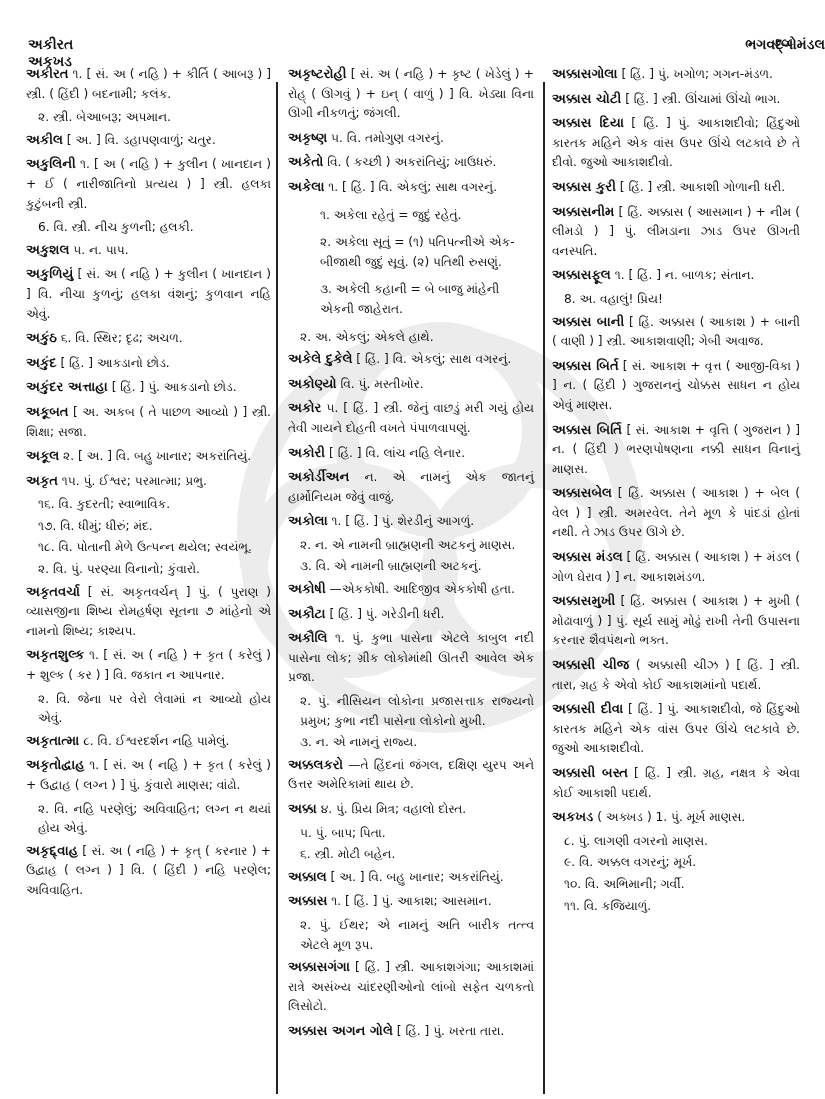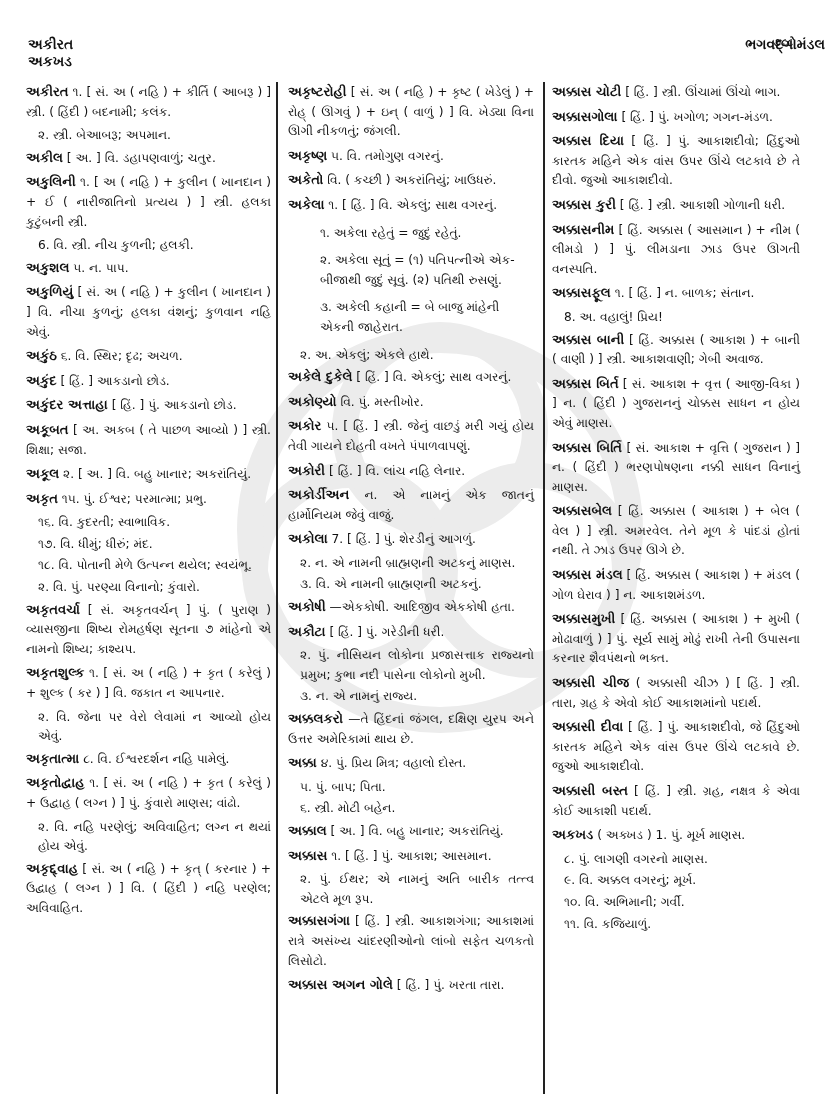--- a/index.html
+++ b/index.html
@@ -3,21 +3,21 @@
 <meta charset="utf-8">
 <style>
   html, body { margin:0; padding:0; background:#ffffff; }
   body { width:825px; height:1099px; position:relative; overflow:hidden;
          font-family:"DejaVu Sans", sans-serif; color:#111; }
   .watermark { position:absolute; left:230px; top:300px; width:420px; height:440px; pointer-events:none; }
   .hdr { position:absolute; top:36px; font-weight:bold; font-size:14px; }
   .hdr-left { left:28px; line-height:17px; }
   .hdr-center { left:0; width:825px; text-align:right; }
   .hdr-right { right:32px; font-size:11px; }
-  .col { position:absolute; top:82px; font-size:12.2px; line-height:19.6px; }
+  .col { position:absolute; top:64px; font-size:12.2px; line-height:19.6px; }
   .col1 { left:26px; width:245px; }
   .col2 { left:288px; width:246px; }
   .col3 { left:552px; width:248px; }
   .rule { position:absolute; top:82px; width:1.6px; height:1012px; background:#222; }
   .rule1 { left:276px; }
   .rule2 { left:543px; }
   .entry { margin:0 0 4px 0; text-align:justify; }
   .hw { font-weight:bold; font-size:13.2px; }
   .sense { padding-left:12px; margin:0 0 2px 0; text-align:justify; }
   .sub { padding-left:24px; margin:8px; }
@@ -77,40 +77,41 @@
     <div class="entry"><span class="hw">અકેલા</span> <span>૧. [ હિં. ] વિ. એકલું; સાથ વગરનું.</span></div>
     <div class="sub">૧. અકેલા રહેતું = જુદું રહેતું.</div>
     <div class="sub">૨. અકેલા સૂતું = (૧) પતિપત્નીએ એક-બીજાથી જુદું સૂવું. (૨) પતિથી રુસણું.</div>
     <div class="sub">૩. અકેલી કહાની = બે બાજુ માંહેની એકની જાહેરાત.</div>
     <div class="sense">૨. અ. એકલું; એકલે હાથે.</div>
     <div class="entry"><span class="hw">અકેલે દુકેલે</span> <span>[ હિં. ] વિ. એકલું; સાથ વગરનું.</span></div>
     <div class="entry"><span class="hw">અકોણ્યો</span> <span>વિ. પું. મસ્તીખોર.</span></div>
     <div class="entry"><span class="hw">અકોર</span> <span>૫. [ હિં. ] સ્ત્રી. જેનું વાછડું મરી ગયું હોય તેવી ગાયને દોહતી વખતે પંપાળવાપણું.</span></div>
     <div class="entry"><span class="hw">અકોરી</span> <span>[ હિં. ] વિ. લાંચ નહિ લેનાર.</span></div>
     <div class="entry"><span class="hw">અકોર્ડીઅન</span> <span>ન. એ નામનું એક જાતનું હાર્મોનિયમ જેવું વાજું.</span></div>
-    <div class="entry"><span class="hw">અકોલા</span> <span>7. [ હિં. ] પું. શેરડીનું આગળું.</span></div>
+    <div class="entry"><span class="hw">અકોલા</span> <span>૧. [ હિં. ] પું. શેરડીનું આગળું.</span></div>
     <div class="sense">૨. ન. એ નામની બ્રાહ્મણની અટકનું માણસ.</div>
     <div class="sense">૩. વિ. એ નામની બ્રાહ્મણની અટકનું.</div>
     <div class="entry"><span class="hw">અકોષી</span> <span>—એકકોષી. આદિજીવ એકકોષી હતા.</span></div>
     <div class="entry"><span class="hw">અકૌટા</span> <span>[ હિં. ] પું. ગરેડીની ધરી.</span></div>
+    <div class="entry"><span class="hw">અકૌલિ</span> <span>૧. પું. કુભા પાસેના એટલે કાબુલ નદી પાસેના લોક; ગ્રીક લોકોમાંથી ઊતરી આવેલ એક પ્રજા.</span></div>
     <div class="sense">૨. પું. નીસિયન લોકોના પ્રજાસત્તાક રાજ્યનો પ્રમુખ; કુભા નદી પાસેના લોકોનો મુખી.</div>
     <div class="sense">૩. ન. એ નામનું રાજ્ય.</div>
     <div class="entry"><span class="hw">અક્કલકરો</span> <span>—તે હિંદનાં જંગલ, દક્ષિણ યુરપ અને ઉત્તર અમેરિકામાં થાય છે.</span></div>
     <div class="entry"><span class="hw">અક્કા</span> <span>૪. પું. પ્રિય મિત્ર; વહાલો દોસ્ત.</span></div>
     <div class="sense">૫. પું. બાપ; પિતા.</div>
     <div class="sense">૬. સ્ત્રી. મોટી બહેન.</div>
     <div class="entry"><span class="hw">અક્કાલ</span> <span>[ અ. ] વિ. બહુ ખાનાર; અકરાંતિયું.</span></div>
     <div class="entry"><span class="hw">અક્કાસ</span> <span>૧. [ હિં. ] પું. આકાશ; આસમાન.</span></div>
     <div class="sense">૨. પું. ઈથર; એ નામનું અતિ બારીક તત્ત્વ એટલે મૂળ રૂપ.</div>
     <div class="entry"><span class="hw">અક્કાસગંગા</span> <span>[ હિં. ] સ્ત્રી. આકાશગંગા; આકાશમાં રાત્રે અસંખ્ય ચાંદરણીઓનો લાંબો સફેત ચળકતો લિસોટો.</span></div>
     <div class="entry"><span class="hw">અક્કાસ અગન ગોલે</span> <span>[ હિં. ] પું. ખરતા તારા.</span></div>
   </div>
 <div class="col col3">
+    <div class="entry"><span class="hw">અક્કાસગોલા</span> <span>[ હિં. ] પું. ખગોળ; ગગન-મંડળ.</span></div>
     <div class="entry"><span class="hw">અક્કાસ ચોટી</span> <span>[ હિં. ] સ્ત્રી. ઊંચામાં ઊંચો ભાગ.</span></div>
-    <div class="entry"><span class="hw">અક્કાસગોલા</span> <span>[ હિં. ] પું. ખગોળ; ગગન-મંડળ.</span></div>
     <div class="entry"><span class="hw">અક્કાસ દિયા</span> <span>[ હિં. ] પું. આકાશદીવો; હિંદુઓ કારતક મહિને એક વાંસ ઉપર ઊંચે લટકાવે છે તે દીવો. જુઓ આકાશદીવો.</span></div>
     <div class="entry"><span class="hw">અક્કાસ કુરી</span> <span>[ હિં. ] સ્ત્રી. આકાશી ગોળાની ધરી.</span></div>
     <div class="entry"><span class="hw">અક્કાસનીમ</span> <span>[ હિં. અક્કાસ ( આસમાન ) + નીમ ( લીમડો ) ] પું. લીમડાના ઝાડ ઉપર ઊગતી વનસ્પતિ.</span></div>
     <div class="entry"><span class="hw">અક્કાસફૂલ</span> <span>૧. [ હિં. ] ન. બાળક; સંતાન.</span></div>
     <div class="sense">8. અ. વહાલું! પ્રિય!</div>
     <div class="entry"><span class="hw">અક્કાસ બાની</span> <span>[ હિં. અક્કાસ ( આકાશ ) + બાની ( વાણી ) ] સ્ત્રી. આકાશવાણી; ગેબી અવાજ.</span></div>
     <div class="entry"><span class="hw">અક્કાસ બિર્ત</span> <span>[ સં. આકાશ + વૃત્ત ( આજી-વિકા ) ] ન. ( હિંદી ) ગુજરાનનું ચોક્કસ સાધન ન હોય એવું માણસ.</span></div>
     <div class="entry"><span class="hw">અક્કાસ બિર્તિ</span> <span>[ સં. આકાશ + વૃત્તિ ( ગુજરાન ) ] ન. ( હિંદી ) ભરણપોષણના નક્કી સાધન વિનાનું માણસ.</span></div>
     <div class="entry"><span class="hw">અક્કાસબેલ</span> <span>[ હિં. અક્કાસ ( આકાશ ) + બેલ ( વેલ ) ] સ્ત્રી. અમરવેલ. તેને મૂળ કે પાંદડાં હોતાં નથી. તે ઝાડ ઉપર ઊગે છે.</span></div>
     <div class="entry"><span class="hw">અક્કાસ મંડલ</span> <span>[ હિં. અક્કાસ ( આકાશ ) + મંડલ ( ગોળ ઘેરાવ ) ] ન. આકાશમંડળ.</span></div>

